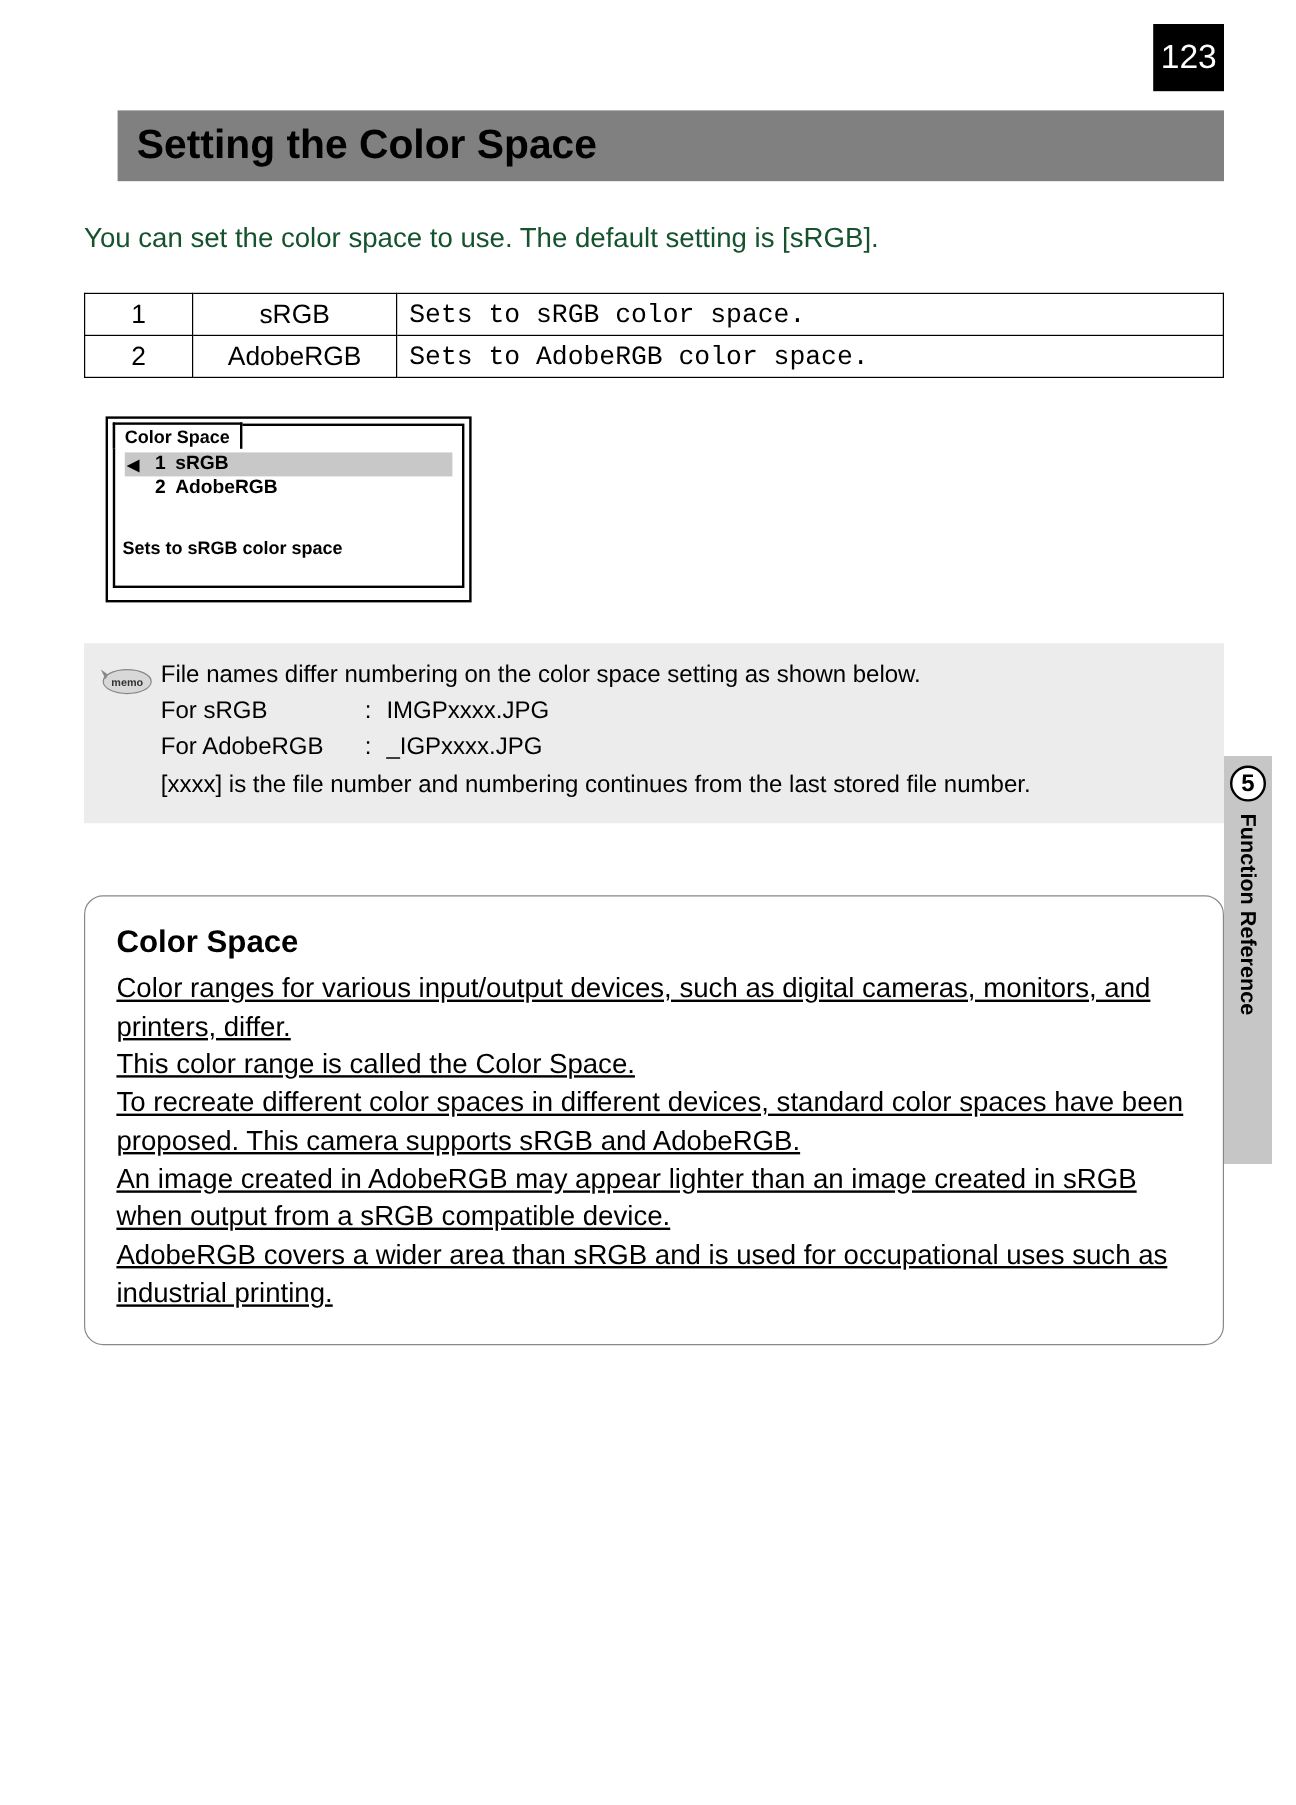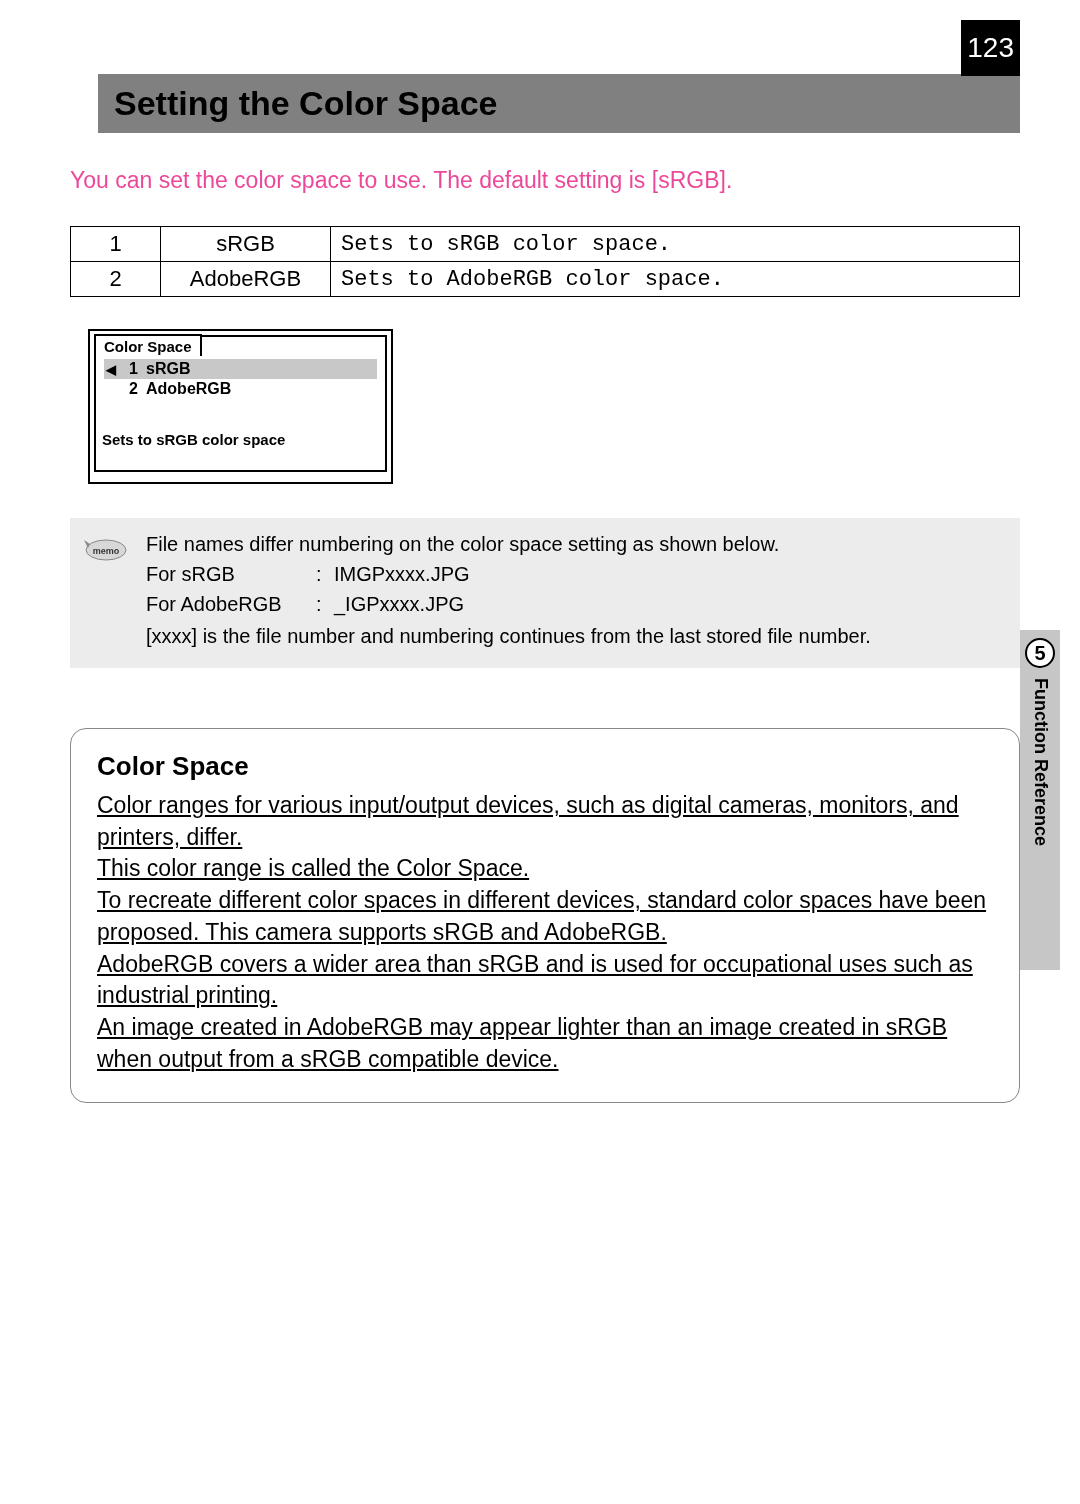--- a/index.html
+++ b/index.html
@@ -22,40 +22,40 @@
       position: absolute;
       top: 20px;
       right: 60px;
       background: #000;
       color: #fff;
       font-size: 28px;
       padding: 12px 6px;
       font-weight: normal;
     }
     .heading-bar {
-      margin-top: 54px;
+      margin-top: 72px;
       display: flex;
       align-items: flex-end;
     }
     .heading-tab {
       width: 28px;
       background: #b3b3b3;
     }
     .heading-text {
       background: #808080;
       color: #000;
       font-size: 34px;
       font-weight: bold;
       padding: 10px 16px;
       flex: 1;
     }
     .intro {
       margin-top: 34px;
       font-size: 23px;
-      color: #ec4899;
+      color: #14532d;
     }
     .options-table {
       width: 100%;
       border-collapse: collapse;
       margin-top: 32px;
     }
     .options-table td {
       border: 1px solid #000;
       font-size: 22px;
       padding: 4px 10px;
@@ -130,21 +130,21 @@
       font-weight: bold;
     }
     .lcd-desc {
       margin-top: 24px;
       padding: 4px 6px 22px 6px;
       font-size: 15px;
       font-weight: bold;
     }
     .memo-block {
       display: flex;
-      gap: 16px;
+      gap: 4px;
       background: #ececec;
       margin-top: 34px;
       padding: 12px 16px 18px 12px;
     }
     .memo-icon {
       flex-shrink: 0;
       width: 48px;
       height: 32px;
       position: relative;
     }
@@ -287,22 +287,22 @@
       <div class="memo-note">[xxxx] is the file number and numbering continues from the last stored file number.</div>
     </div>
   </div>
 
   <div class="info-box">
     <div class="info-box-title">Color Space</div>
     <div class="info-box-body">
       <p>Color ranges for various input/output devices, such as digital cameras, monitors, and printers, differ.</p>
       <p>This color range is called the Color Space.</p>
       <p>To recreate different color spaces in different devices, standard color spaces have been proposed. This camera supports sRGB and AdobeRGB.</p>
+      <p>An image created in AdobeRGB may appear lighter than an image created in sRGB when output from a sRGB compatible device.</p>
       <p>AdobeRGB covers a wider area than sRGB and is used for occupational uses such as industrial printing.</p>
-      <p>An image created in AdobeRGB may appear lighter than an image created in sRGB when output from a sRGB compatible device.</p>
     </div>
   </div>
 </div>
 
 <div class="side-tab">
   <div class="side-tab-chapter">5</div>
   <div class="side-tab-label">Function Reference</div>
 </div>
 
 </body></html>

